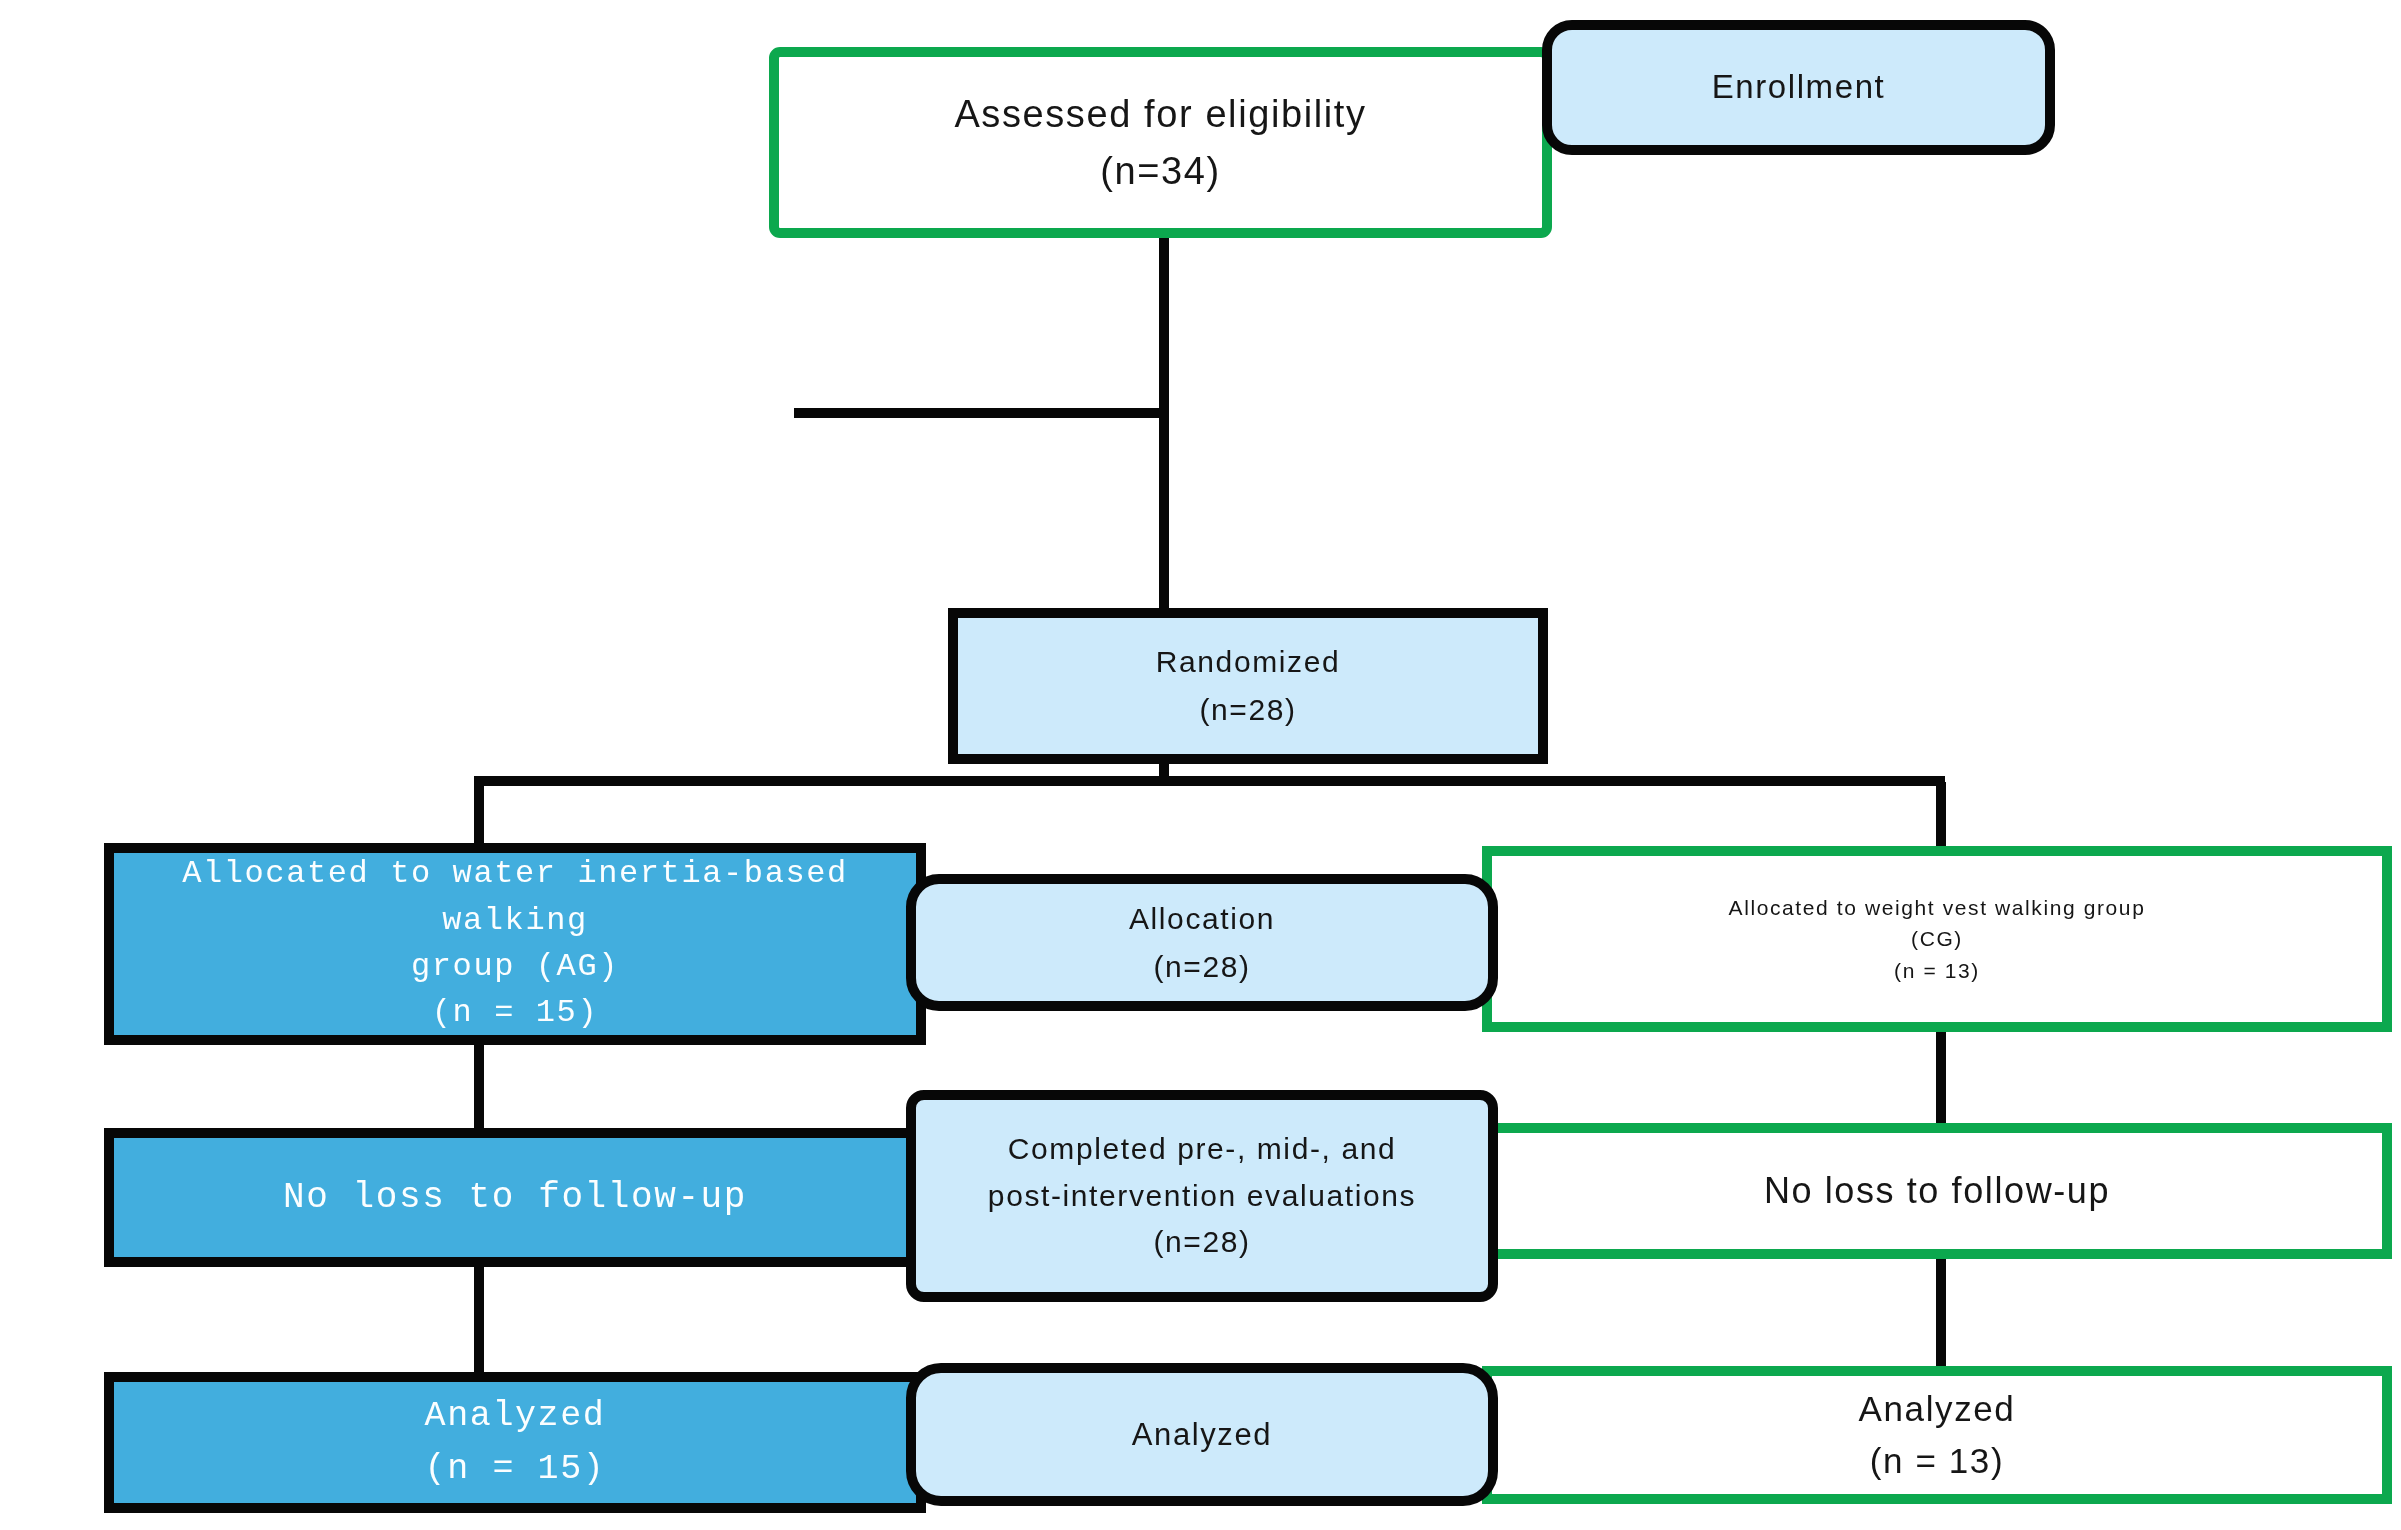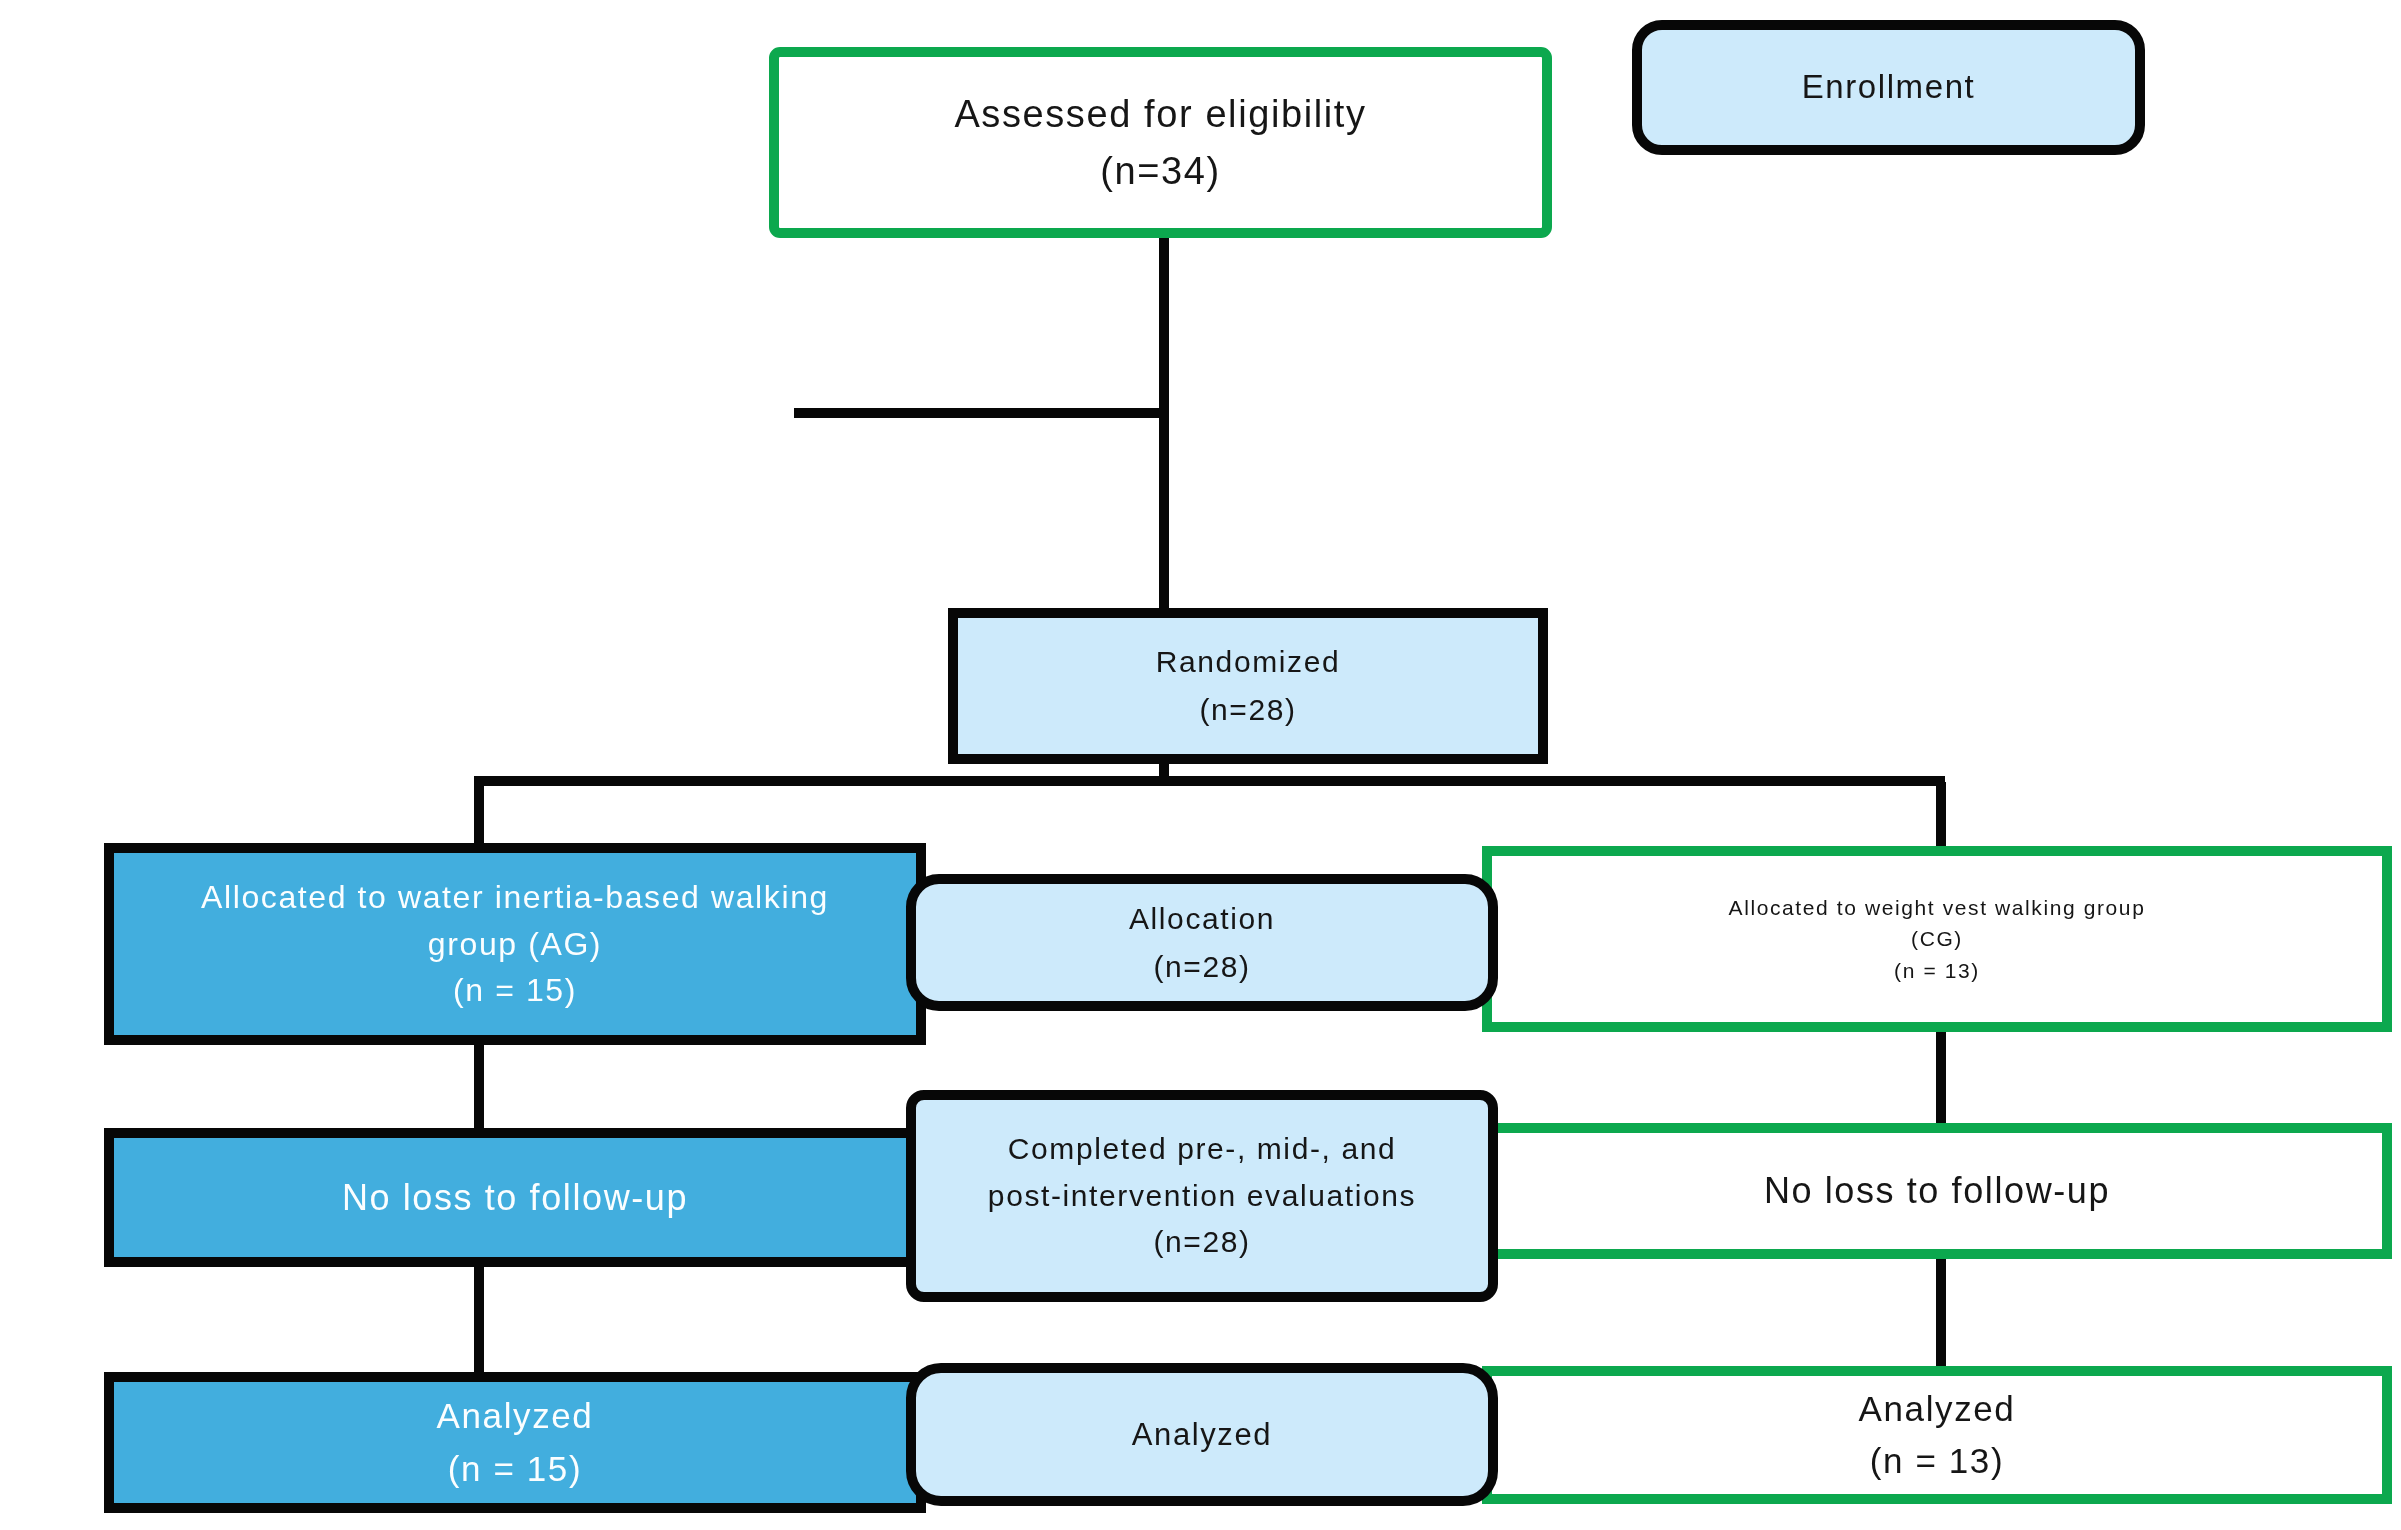--- a/index.html
+++ b/index.html
@@ -34,25 +34,25 @@
   #ln-cg-analyzed      {left:1936px;top:1255px;width:10.2px;height:116px;}
 
   
   .box{
     position:absolute;display:flex;align-items:center;justify-content:center;
     text-align:center;z-index:2;color:var(--text-dark);
   }
   .txt{white-space:pre-line;letter-spacing:1.6px;}
   .green-box{border:10.2px solid var(--green);background:#ffffff;}
   .sq-box   {border:10.2px solid var(--ink);background:var(--light-blue);z-index:3;}
-  .dark-box {border:10.2px solid var(--ink);background:var(--dark-blue);color:var(--text-light);}
+  .dark-box {border:10.2px solid var(--ink);background:var(--dark-blue);color:var(--text-light);font-family:Liberation Mono, monospace;}
   .round-box{border:10.2px solid var(--ink);background:var(--light-blue);z-index:3;}
 
   #bx-assessed    {left:769px; top:47px;  width:783px; height:191px;font-size:38px;line-height:1.5;border-radius:11px;}
-  #bx-enrollment  {left:1632px;top:19.6px;  width:513px; height:135px;font-size:33px;border-radius:30px;}
+  #bx-enrollment  {left:1542px;top:19.6px;  width:513px; height:135px;font-size:33px;border-radius:30px;}
   #bx-excluded    {left:19.6px;  top:336px; width:783px; height:151px;font-size:35px;line-height:1.5;
                    justify-content:flex-start;text-align:left;padding-left:39px;}
   #bx-randomized  {left:900px;top:608px; width:600px; height:156px;font-size:30px;line-height:1.6;margin-left:48px;}
   #bx-ag          {left:104px; top:843px;width:822px;height:202px;font-size:32px;line-height:1.45;}
   #bx-allocation  {left:906px;top:874px;width:592px; height:137px;font-size:30px;line-height:1.6;border-radius:33px;}
   #bx-cg          {left:1482px;top:846px;width:910px;height:186px;font-size:21px;line-height:1.5;}
   #bx-noloss-ag   {left:104px; top:1128px;width:822px;height:139px;font-size:36px;letter-spacing:2.4px;}
   #bx-completed   {left:906px;top:1090px;width:592px; height:212px;font-size:30px;line-height:1.55;border-radius:18px;}
   #bx-noloss-cg   {left:1482px;top:1123px;width:910px;height:136px;font-size:36px;}
   #bx-analyzed-ag {left:104px; top:1372px;width:822px;height:141px;font-size:35px;line-height:1.5;letter-spacing:2.4px;}

